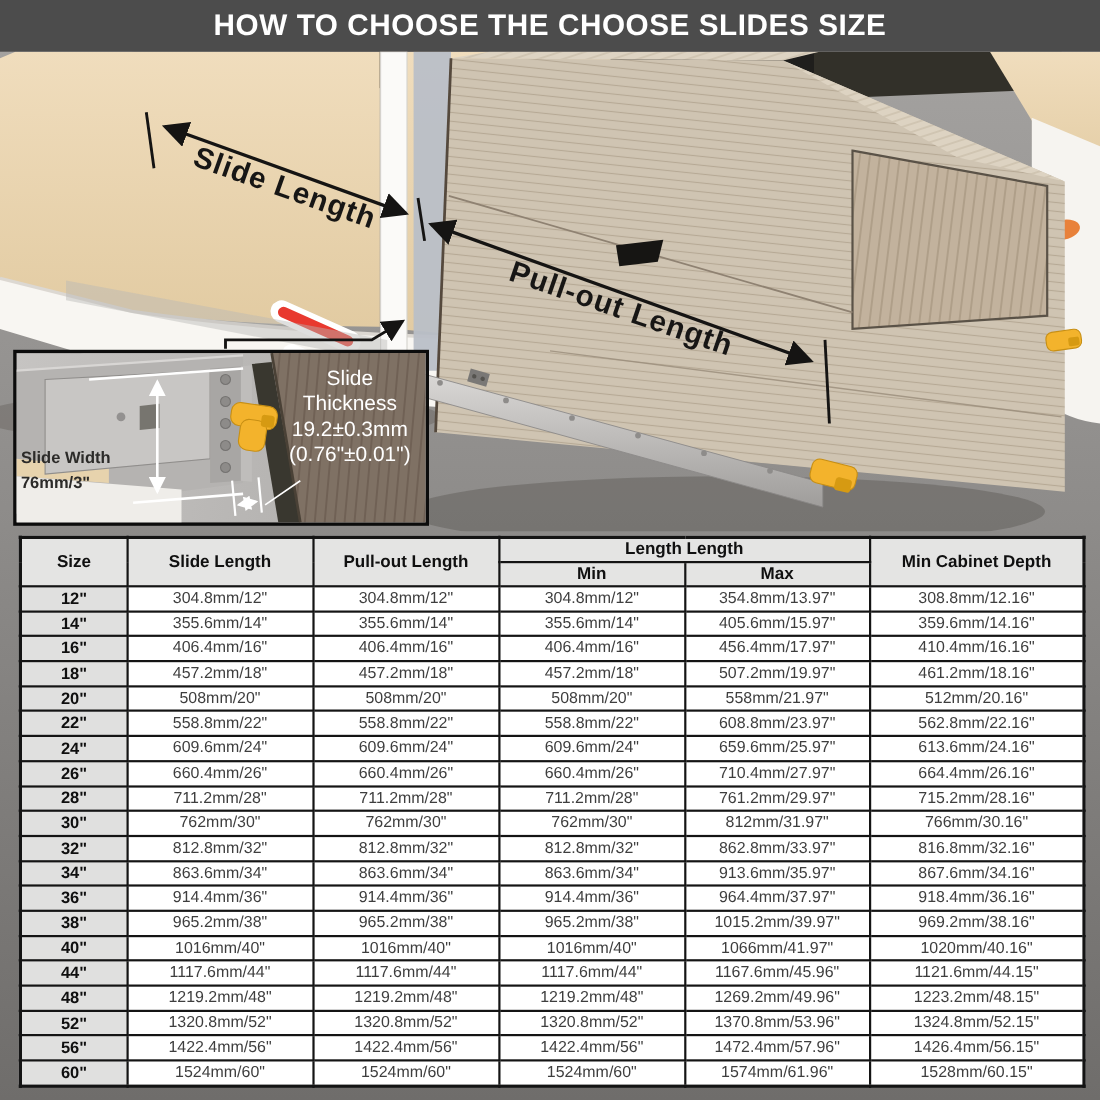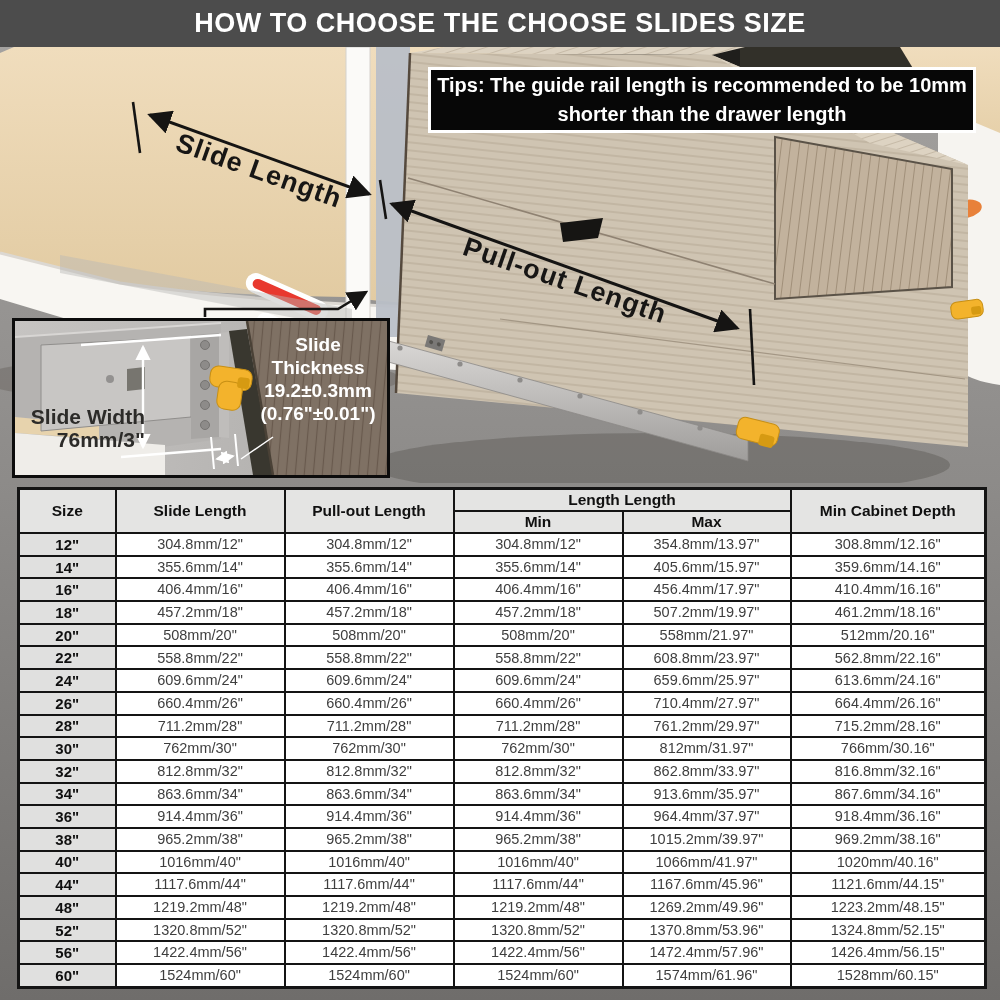--- a/index.html
+++ b/index.html
@@ -15,24 +15,24 @@
   .scene svg.main{position:absolute;left:0;top:0;}
   
   .tips{position:absolute;left:428px;top:20px;width:542px;height:60px;
         background:#070707;border:3px solid #ffffff;
         display:flex;flex-direction:column;align-items:center;justify-content:center;}
   .tips span{color:#fff;font-weight:800;font-size:20px;line-height:29px;white-space:nowrap;}
   
   .inset{position:absolute;left:12px;top:271px;width:372px;height:154px;
          border:3px solid #0c0c0c;background:linear-gradient(100deg,#c6c4c2,#aeacaa);}
   .inset svg{position:absolute;left:0;top:0;}
-  .sw-label{position:absolute;left:4px;top:84px;width:126px;text-align:right;
-            color:#2c2b29;font-weight:700;font-size:21px;line-height:23px;}
+  .sw-label{position:absolute;left:4px;top:84px;width:126px;text-align:left;
+            color:#2c2b29;font-weight:700;font-size:15px;line-height:23px;}
   .st-label{position:absolute;left:238px;top:12px;width:130px;text-align:center;
-            color:#ffffff;font-weight:700;font-size:19px;line-height:23px;}
+            color:#ffffff;font-weight:400;font-size:19px;line-height:23px;}
   .sw-label span,.st-label span{display:block;white-space:nowrap;}
   
   .table-wrap{position:absolute;left:17px;top:487px;width:810px;}
   table{border-collapse:collapse;width:967px;background:#fff;border:3px solid #141414;
         table-layout:fixed;}
   th,td{border:2px solid #141414;text-align:center;vertical-align:middle;padding:0;}
   thead th{background:#e4e4e3;color:#101010;font-size:15.5px;font-weight:700;height:20px;}
   tbody td{color:#3e3e3e;font-size:14.5px;height:20.7px;line-height:1;}
   tbody td.size-col{background:#e0e0df;color:#0f0f0f;font-weight:700;font-size:15px;}
 </style>
@@ -154,24 +154,20 @@
 
       <g stroke="#151413">
         <line x1="750" y1="262" x2="754" y2="338" stroke-width="2.6"></line>
         <line x1="392" y1="157" x2="737" y2="281" stroke-width="3" marker-start="url(#mB)" marker-end="url(#mB)"></line>
       </g>
       <text transform="translate(562,242) rotate(19)" text-anchor="middle" style="font:600 27px 'Liberation Sans',sans-serif;fill:#171615;letter-spacing:1px">Pull-out Length</text>
 
       <polyline points="205,270 205,262 338,262 366,245" fill="none" stroke="#151413" stroke-width="2.6" marker-end="url(#mB)"></polyline>
     </svg>
 
-    <div class="tips">
-      <span>Tips: The guide rail length is recommended to be 10mm</span>
-      <span>shorter than the drawer length</span>
-    </div>
 
     <div class="inset">
       <svg width="372" height="154" viewBox="0 0 372 154">
         <defs>
           <marker id="mW" viewBox="0 0 7 7" markerWidth="6.5" markerHeight="6.5" refX="6" refY="3.5" orient="auto-start-reverse">
             <path d="M0,0L7,3.5L0,7Z" fill="#ffffff"></path>
           </marker>
           <linearGradient id="railG2" x1="0" y1="0" x2="0" y2="1">
             <stop offset="0" stop-color="#d8d6d4"></stop>
               <stop offset="1" stop-color="#adabap" stop-opacity="1"></stop>

